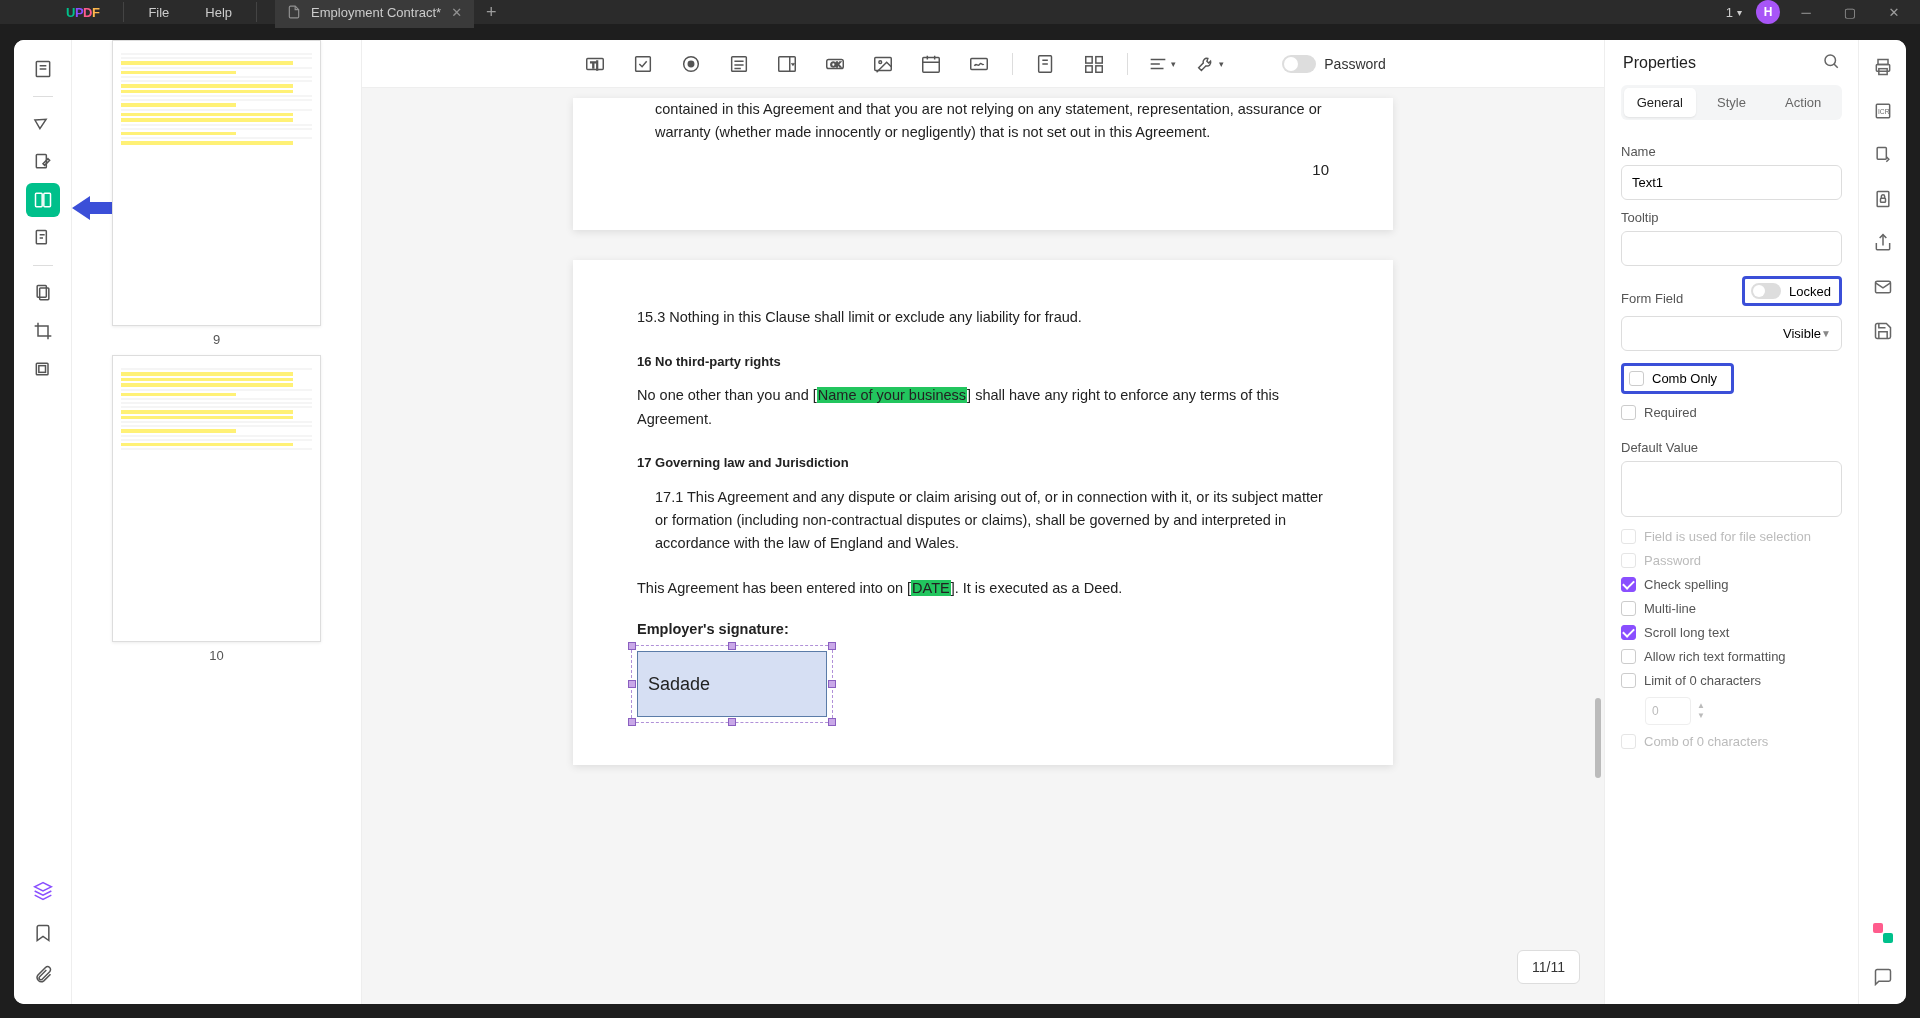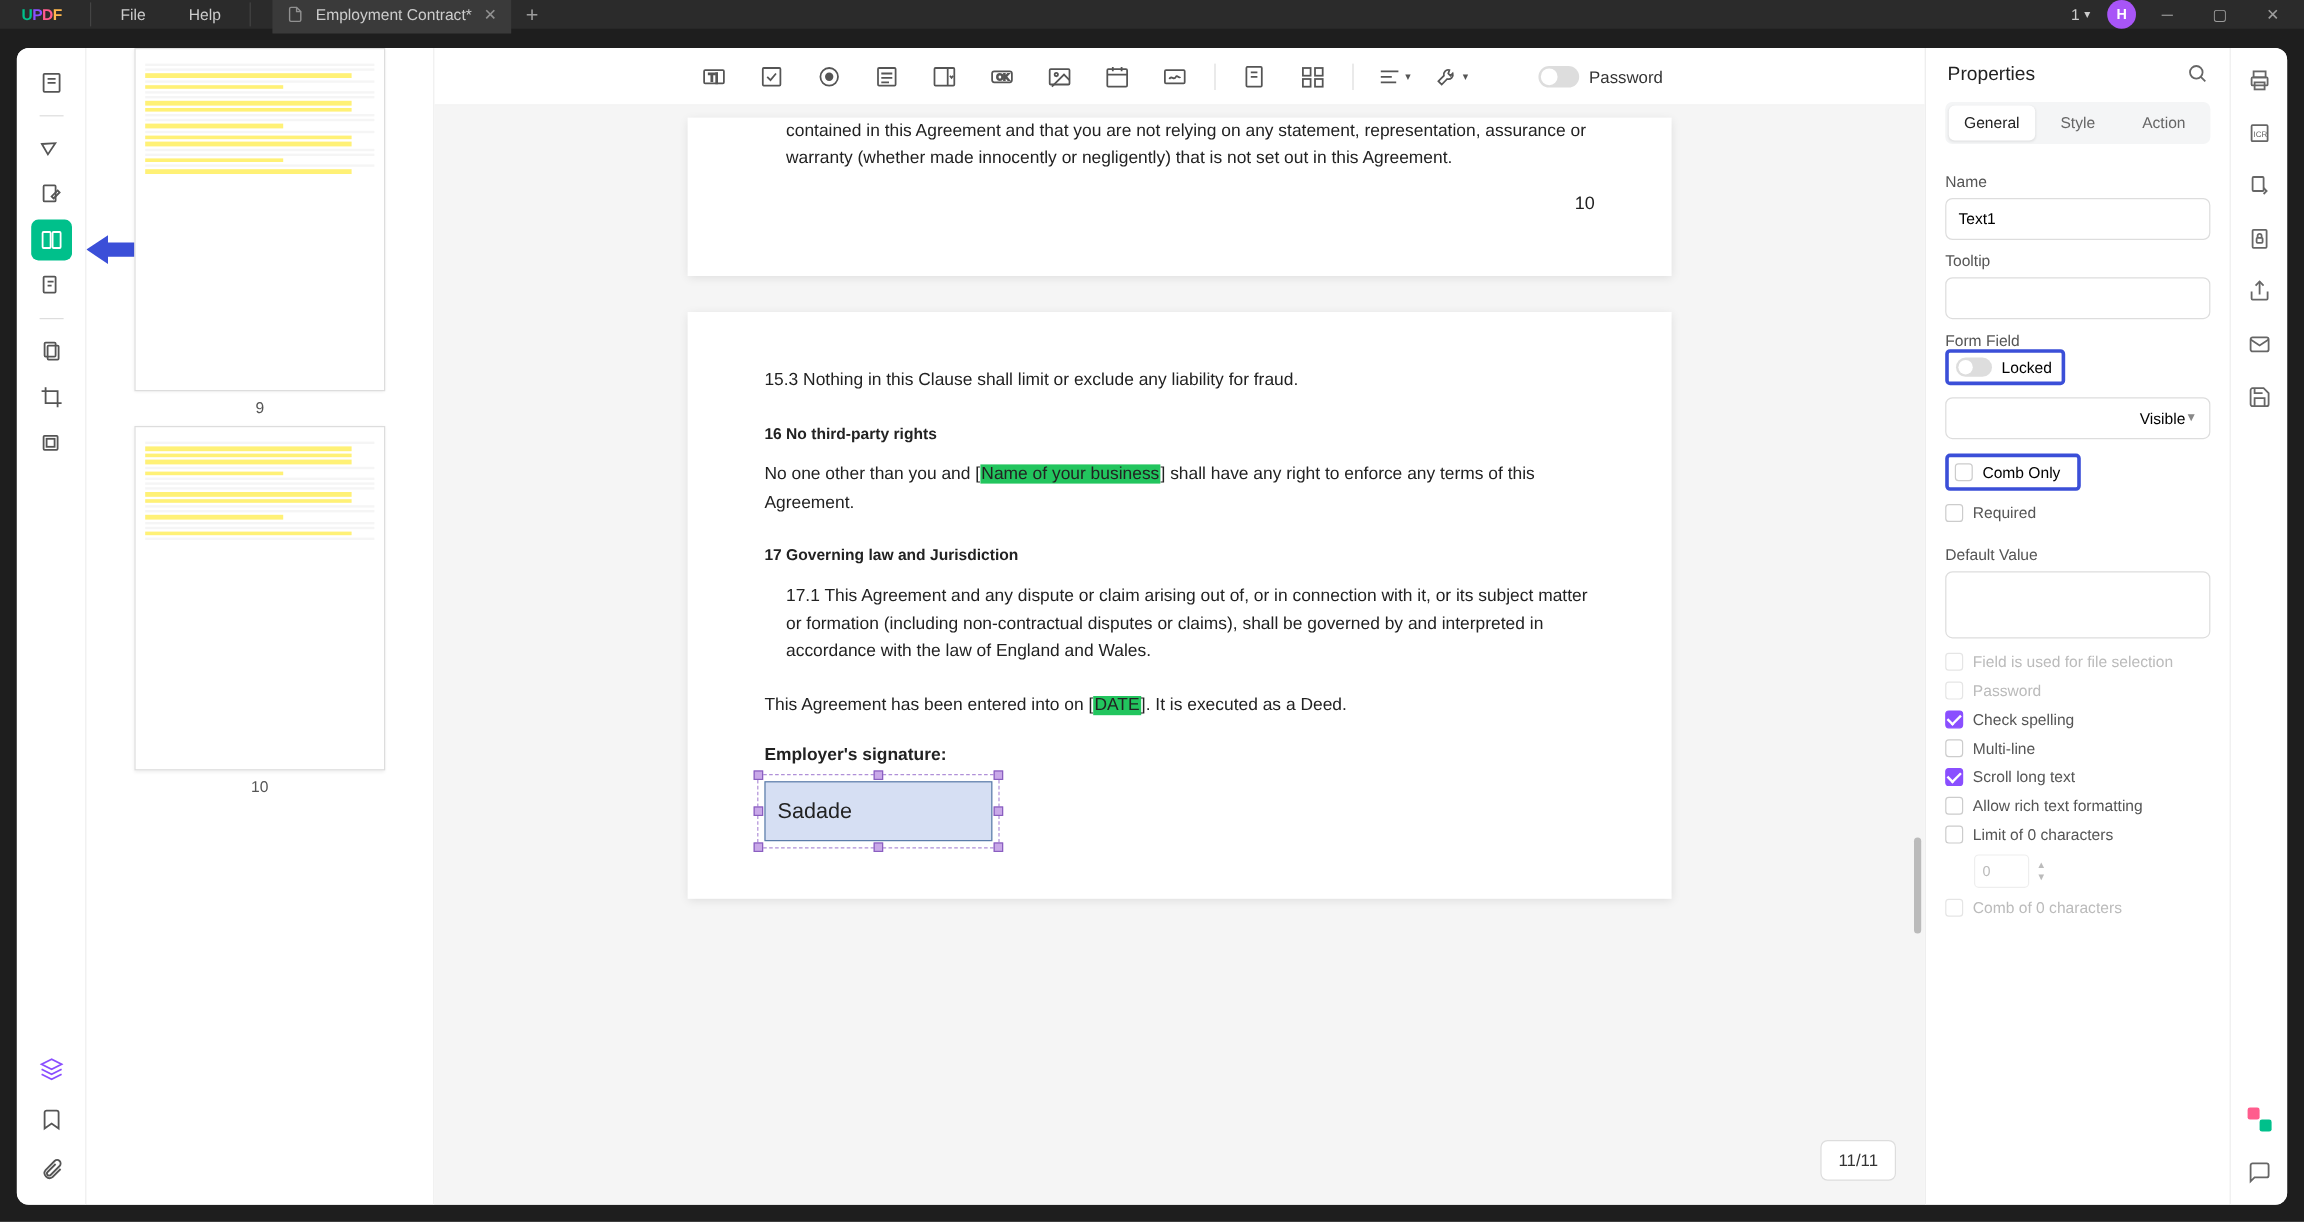--- a/index.html
+++ b/index.html
@@ -1,18 +1,18 @@
 <!DOCTYPE html>
 <html><head>
 <meta charset="utf-8">
 <style>
 * { box-sizing: border-box; margin: 0; padding: 0; font-family: -apple-system, BlinkMacSystemFont, "Segoe UI", Arial, sans-serif; }
 html, body { width: 100%; height: 100%; background: #1e1e1e; overflow: hidden; }
 
-.titlebar { height: 24px; background: #2b2b2b; display: flex; align-items: center; color: #ccc; font-size: 13px; }
+.titlebar { height: 24px; background: #2b2b2b; display: flex; align-items: center; color: #ccc; font-size: 13px; padding-left: 48px; }
 .titlebar .logo { padding: 0 18px; font-weight: 700; letter-spacing: -0.5px; }
 .titlebar .logo .u { color: #00c08b; } .titlebar .logo .p { color: #8a4fff; } .titlebar .logo .d { color: #ff5c8d; } .titlebar .logo .f { color: #ffb84d; }
 .titlebar .sep { width: 1px; height: 20px; background: #444; margin: 0 6px; }
 .titlebar .menu-item { padding: 0 18px; cursor: pointer; }
 .titlebar .tab { display: flex; align-items: center; background: #3a3a3a; height: 32px; padding: 0 12px; border-radius: 4px 4px 0 0; margin-left: 12px; gap: 10px; }
 .titlebar .tab .doc-icon { width: 14px; height: 14px; opacity: .6; }
 .titlebar .tab .close { opacity: .6; cursor: pointer; }
 .titlebar .newtab { padding: 0 12px; font-size: 18px; cursor: pointer; opacity: .7; }
 .titlebar .spacer { flex: 1; }
 .titlebar .right { display: flex; align-items: center; gap: 8px; padding-right: 8px; }
@@ -51,41 +51,41 @@
 .form-toolbar .preview span { font-size: 14px; color: #333; }
 
 .doc-scroll { flex: 1; overflow-y: auto; padding: 0 40px 40px; position: relative; }
 .page-sheet { background: #fff; margin: 0 auto 30px; max-width: 820px; padding: 36px 64px 48px; box-shadow: 0 2px 8px rgba(0,0,0,0.1); font-size: 14.5px; color: #222; line-height: 1.6; }
 .page-sheet .para { margin: 10px 0; }
 .page-sheet .pagenum { text-align: right; font-size: 15px; margin-top: 14px; }
 .page-sheet h4 { font-size: 13px; font-weight: 700; margin: 22px 0 12px; }
 .page-sheet .indent { padding-left: 18px; }
 .hl-text { background: #22c55e; padding: 0 1px; }
 .form-field-box { margin-top: 10px; position: relative; width: 190px; }
-.form-field-box .inner { border: 1.5px solid #5b7ca8; background: #d6dff3; height: 50px; display: flex; align-items: center; padding: 0 10px; font-size: 18px; }
+.form-field-box .inner { border: 1.5px solid #5b7ca8; background: #d6dff3; height: 66px; display: flex; align-items: center; padding: 0 10px; font-size: 18px; }
 .form-field-box .handle { position: absolute; width: 8px; height: 8px; background: #c9a8e8; border: 1px solid #8a5fc0; }
 .form-field-box .dashed { position: absolute; border: 1px dashed #b090d8; inset: -6px; pointer-events: none; }
 .h-tl { top: -9px; left: -9px; } .h-tr { top: -9px; right: -9px; } .h-bl { bottom: -9px; left: -9px; } .h-br { bottom: -9px; right: -9px; }
 .h-tc { top: -9px; left: 50%; margin-left: -4px; } .h-bc { bottom: -9px; left: 50%; margin-left: -4px; }
 .h-ml { top: 50%; left: -9px; margin-top: -4px; } .h-mr { top: 50%; right: -9px; margin-top: -4px; }
 
 .page-indicator { position: absolute; right: 24px; bottom: 20px; background: #fff; border: 1px solid #ddd; border-radius: 6px; padding: 8px 14px; font-size: 14px; color: #333; }
 .vscroll-thumb { position: absolute; right: 3px; top: 610px; width: 6px; height: 80px; background: #bbb; border-radius: 3px; }
 
 .properties-panel { width: 254px; background: #fff; border-left: 1px solid #eee; display: flex; flex-direction: column; font-size: 13px; overflow-y: auto; }
 .properties-panel .header { display: flex; align-items: center; justify-content: space-between; padding: 12px 18px; }
 .properties-panel .header h3 { font-size: 16px; font-weight: 500; color: #222; }
 .properties-panel .header .search { cursor: pointer; color: #666; }
 .prop-tabs { display: flex; background: #f4f5f6; margin: 0 16px 14px; border-radius: 6px; padding: 3px; }
 .prop-tabs .ptab { flex: 1; text-align: center; padding: 7px 0; font-size: 13px; border-radius: 5px; cursor: pointer; color: #666; }
 .prop-tabs .ptab.active { background: #fff; color: #222; box-shadow: 0 1px 2px rgba(0,0,0,0.08); }
 .prop-body { padding: 0 16px 20px; }
 .prop-label { font-size: 13px; color: #555; margin: 10px 0 6px; }
 .prop-input { width: 100%; border: 1px solid #ddd; border-radius: 6px; padding: 9px 10px; font-size: 13px; }
-.prop-row { display: flex; align-items: flex-start; justify-content: space-between; margin: 10px 0; flex-direction: column; }
+.prop-row { display: flex; align-items: flex-end; justify-content: space-between; margin: 10px 0; }
 .locked-box { border: 3px solid #3b4fd8; border-radius: 4px; padding: 4px 8px 4px 6px; display: flex; align-items: center; gap: 8px; }
 .locked-box .switch { width: 30px; height: 16px; background: #ddd; border-radius: 10px; position: relative; }
 .locked-box .switch::after { content: ''; position: absolute; width: 12px; height: 12px; background: #fff; border-radius: 50%; top: 2px; left: 2px; }
 .prop-select { width: 100%; border: 1px solid #ddd; border-radius: 6px; padding: 9px 10px; font-size: 13px; background: #fff; display: flex; justify-content: flex-end; align-items: center; }
 .chk-row { display: flex; align-items: center; gap: 8px; margin: 9px 0; font-size: 13px; color: #555; }
 .chk-row.disabled { color: #bbb; }
 .chk { width: 15px; height: 15px; border: 1.5px solid #ccc; border-radius: 3px; flex-shrink: 0; }
 .chk.checked { background: #8a4fff; border-color: #8a4fff; position: relative; }
 .chk.checked::after { content: ''; position: absolute; left: 3px; top: 0; width: 5px; height: 9px; border: solid #fff; border-width: 0 2px 2px 0; transform: rotate(45deg); }
 .chk.disabled { border-color: #e5e5e5; }

